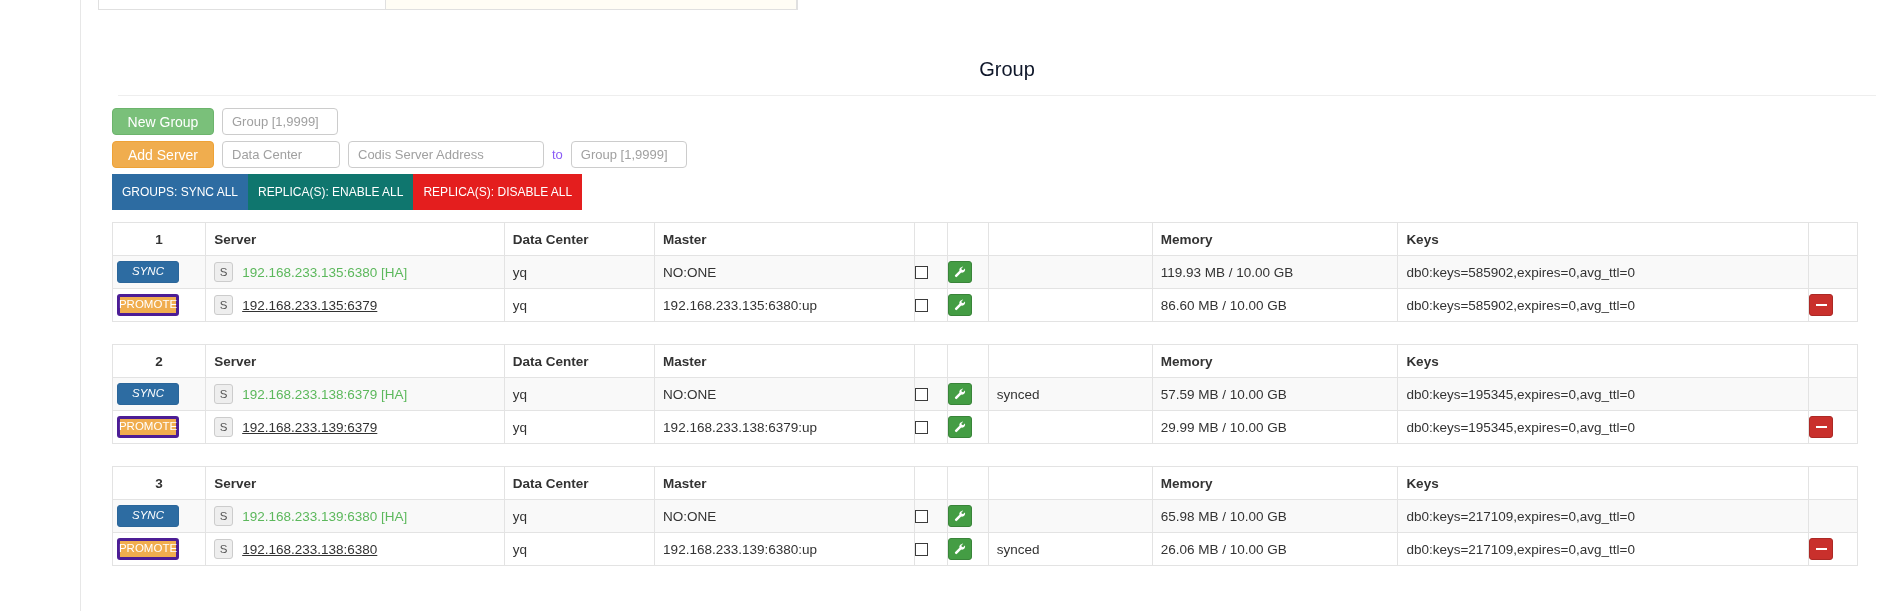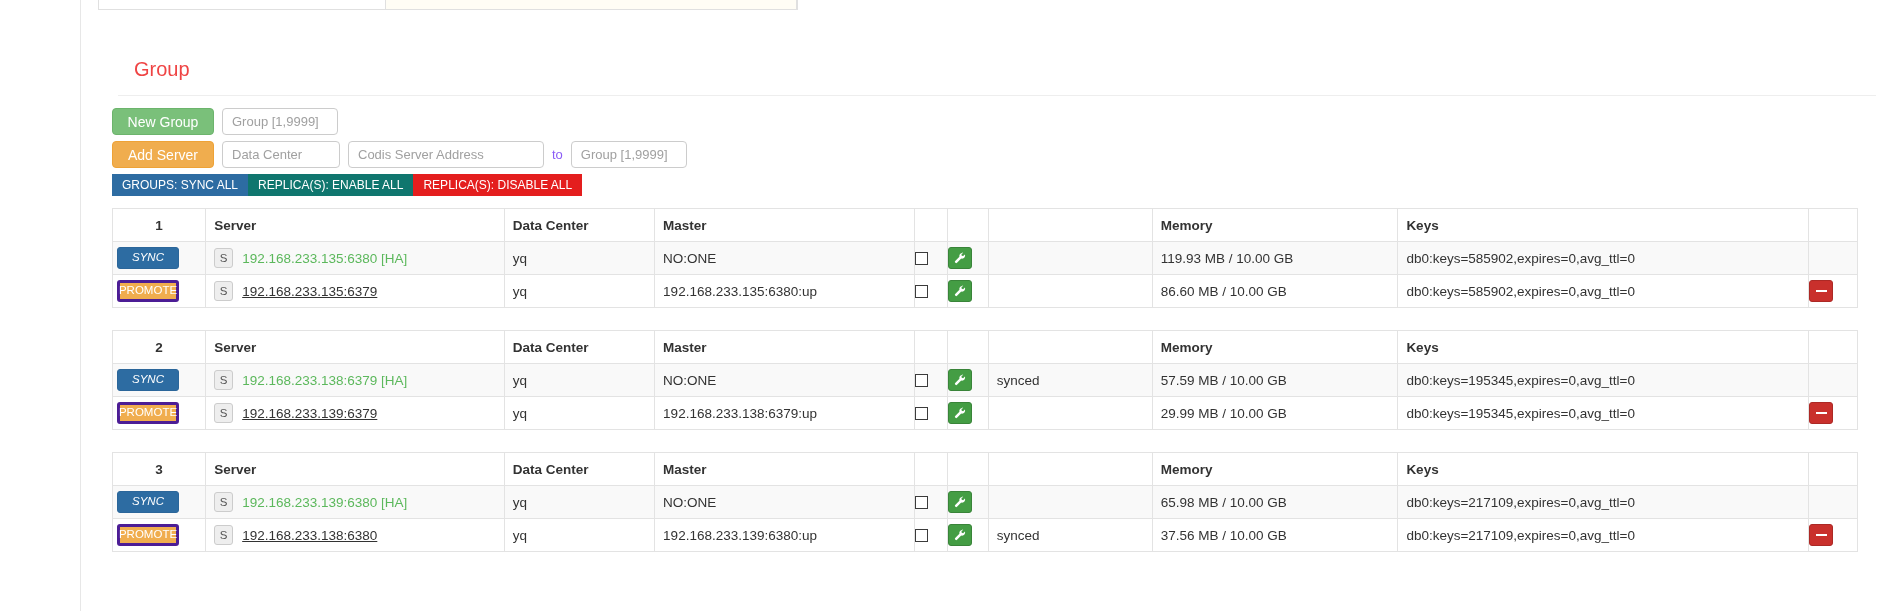--- a/index.html
+++ b/index.html
@@ -41,24 +41,25 @@
   
   .content {
     position: absolute;
     left: 98px;
     top: 0px;
     width: 1782px;
   }
 
   .panel-title {
     font-size: 20px;
-    color: #ef4444;
+    color: #0f172a;
     font-weight: normal;
     margin: 0;
     padding: 58px 0 14px 36px;
+    text-align: center;
   }
   .title-rule {
     height: 1px;
     background: #eeeeee;
     margin: 0 4px 0 20px;
   }
 
   
   .form-area { padding: 12px 0 0 14px; }
   .form-row {
@@ -111,21 +112,21 @@
     font-size: 13px;
     color: #8b5cf6;
   }
 
   
   .bulk-row {
     display: flex;
     margin-top: 6px;
   }
   .btn-bulk {
-    height: 22px;
+    height: 36px;
     font-size: 12px;
     border-radius: 0;
     color: #ffffff;
     padding: 0 10px;
     border: none;
   }
 
   
   .tables-wrap { padding: 12px 0 0 14px; }
   table.grp {
@@ -459,21 +460,21 @@
             </td>
             <td class="c-dc">yq</td>
             <td class="c-master">192.168.233.139:6380:up</td>
             <td class="c-check"><span class="cbox"></span></td>
             <td class="c-wrench"><span class="btn-wrench">
                 <svg width="12" height="12" viewBox="0 0 16 16" aria-hidden="true">
                   <path fill="#ffffff" d="M11.4 1.2a4.3 4.3 0 0 0-4.2 5.2L1.6 12a1.4 1.4 0 0 0 0 2l.4.4a1.4 1.4 0 0 0 2 0l5.6-5.6a4.3 4.3 0 0 0 5.2-4.2c0-.5-.1-1-.3-1.4l-2.3 2.3-1.9-.4-.4-1.9 2.3-2.3c-.4-.2-.9-.3-1.4-.3z"></path>
                 </svg>
               </span></td>
             <td class="c-state">synced</td>
-            <td class="c-mem">37.56 MB / 10.00 GB</td>
+            <td class="c-mem">26.06 MB / 10.00 GB</td>
             <td class="c-keys">db0:keys=217109,expires=0,avg_ttl=0</td>
             <td class="c-del"><span class="btn-del">
                 <span class="minus"></span>
               </span></td>
           </tr>
         </tbody>
       </table>
     </div>
 
 </div>

